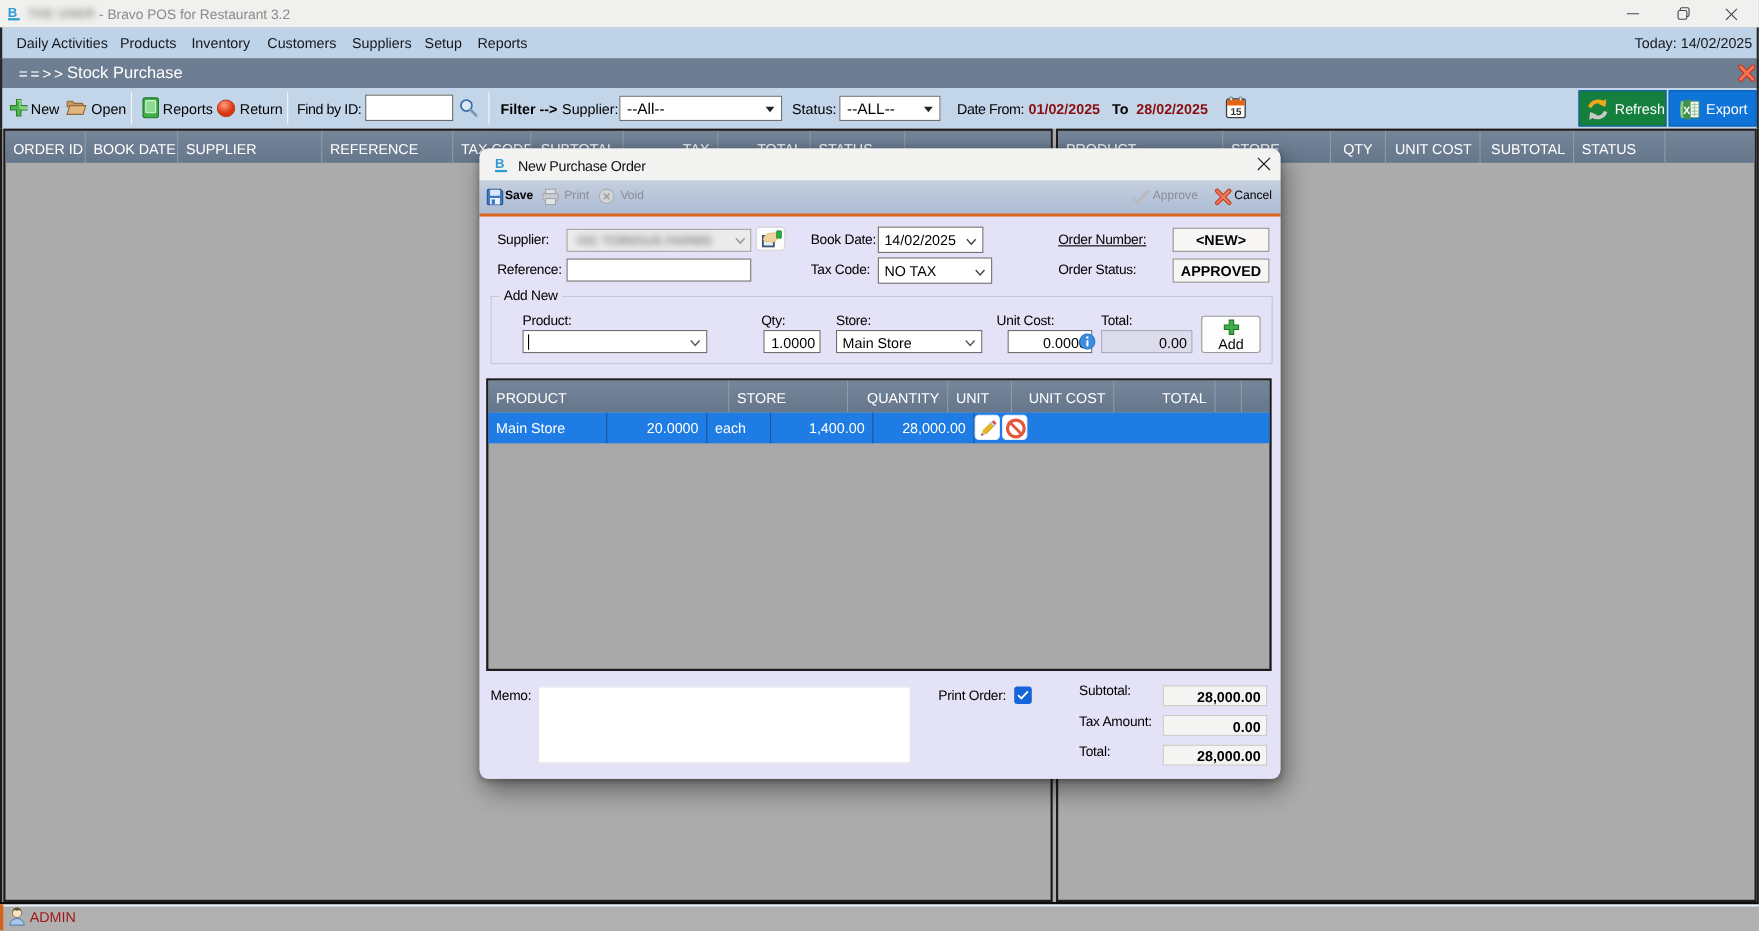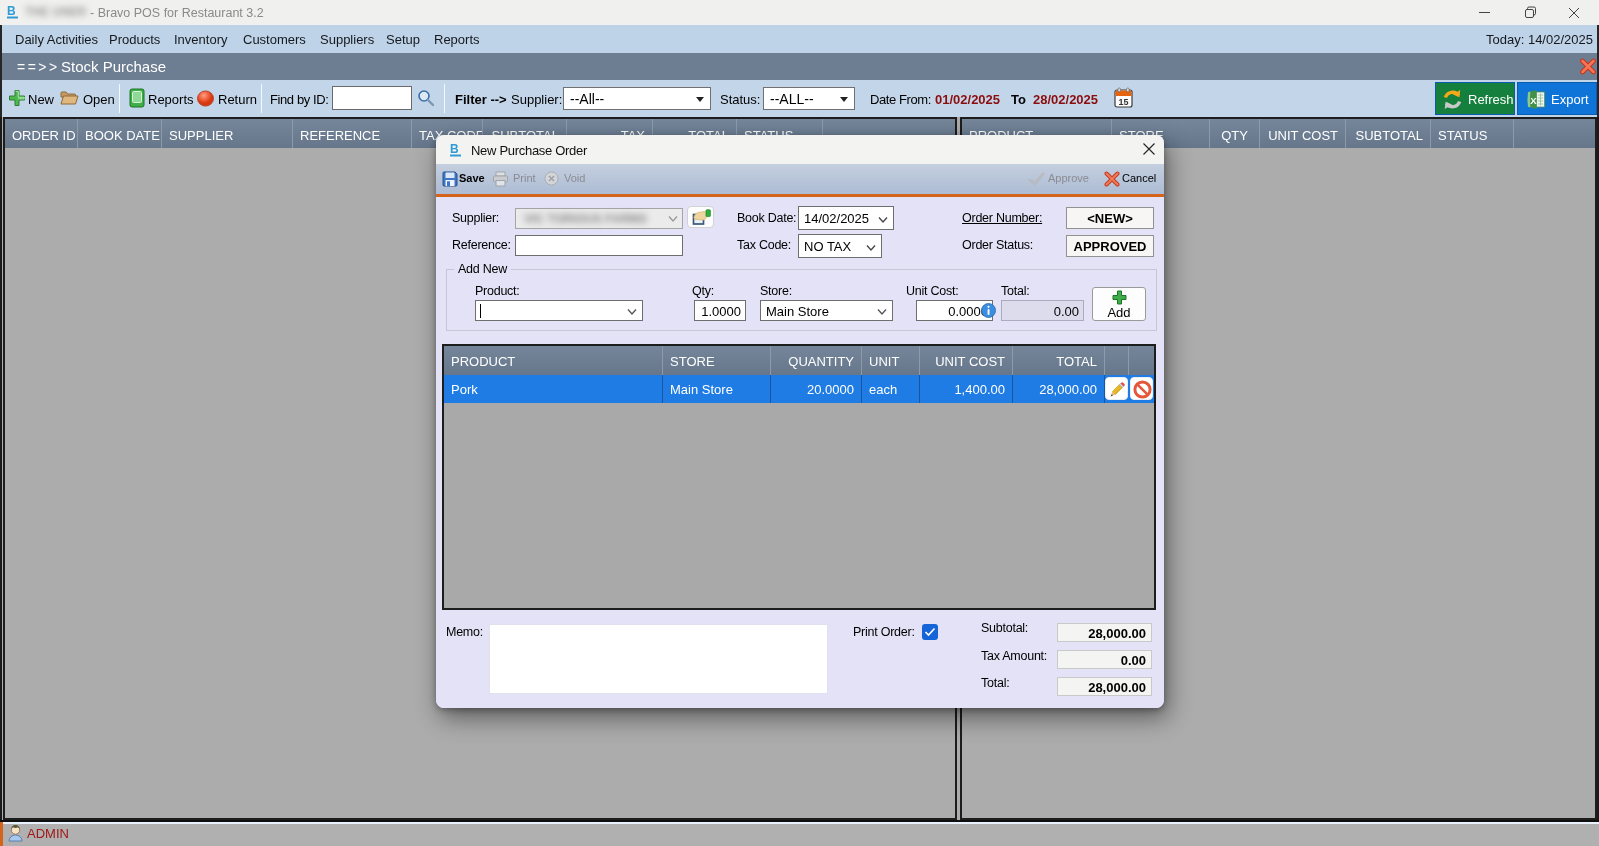--- a/index.html
+++ b/index.html
@@ -287,21 +287,21 @@
       <svg class="chev" style="top:9px;" width="10" height="8" viewBox="0 0 10 8">
           <path d="M1 1.5 L5 6 L9 1.5" fill="none" stroke="#444" stroke-width="1.3"></path>
         </svg>
     </div>
     <span class="dlabel" style="left:526px; top:14px;text-decoration:underline;">Order Number:</span>
     <div class="dbtn" style="left:630px; top:10px; width:88px; height:22px; padding-top:3px;">&lt;NEW&gt;</div>
 
     <span class="dlabel" style="left:16px; top:41px;">Reference:</span>
     <div class="dinput" style="left:79px; top:38px; width:168px; height:21px;"></div>
     <span class="dlabel" style="left:301px; top:41px;">Tax Code:</span>
-    <div class="dinput" style="left:362px; top:37px; width:84px; height:24px;">
+    <div class="dinput" style="left:362px; top:37px; width:104px; height:24px;">
       <span style="position:absolute; left:5px; top:4px;">NO TAX</span>
       <svg class="chev" style="top:9px;" width="10" height="8" viewBox="0 0 10 8">
           <path d="M1 1.5 L5 6 L9 1.5" fill="none" stroke="#444" stroke-width="1.3"></path>
         </svg>
     </div>
     <span class="dlabel" style="left:526px; top:41px;">Order Status:</span>
     <div class="dbtn" style="left:630px; top:38px; width:88px; height:22px; padding-top:3px;">APPROVED</div>
 
     <div class="abs" style="left:10px; top:72px; width:711px; height:62px; border:1px solid #c6c6d4;"></div>
     <span class="dlabel" style="left:18px; top:65px; background:#e3e2f6; padding:0 4px;">Add New</span>
@@ -348,21 +348,20 @@
         <div class="c" style="width:219px; padding-top:8px;">PRODUCT</div>
         <div class="c" style="width:108px; padding-top:8px;">STORE</div>
         <div class="c r" style="width:91px; padding-top:8px;">QUANTITY</div>
         <div class="c" style="width:58px; padding-top:8px;">UNIT</div>
         <div class="c r" style="width:93px; padding-top:8px;">UNIT COST</div>
         <div class="c r" style="width:92px; padding-top:8px;">TOTAL</div>
         <div class="c" style="width:24px;"></div>
         <div class="c" style="flex:1; border-right:none;"></div>
       </div>
       <div class="abs" style="left:0; top:29px; width:100%; height:28px; background:#1f7ce4; color:#fff; font-size:13px; display:flex;">
-        <div class="c" style="width:219px; padding:7px 7px 0; border-right:1px solid rgba(20,40,70,0.45);">Pork</div>
         <div class="c" style="width:108px; padding:7px 7px 0; border-right:1px solid rgba(20,40,70,0.45);">Main Store</div>
         <div class="c" style="width:91px; padding:7px 7px 0; border-right:1px solid rgba(20,40,70,0.45); text-align:right;">20.0000</div>
         <div class="c" style="width:58px; padding:7px 7px 0; border-right:1px solid rgba(20,40,70,0.45);">each</div>
         <div class="c" style="width:93px; padding:7px 7px 0; border-right:1px solid rgba(20,40,70,0.45); text-align:right;">1,400.00</div>
         <div class="c" style="width:92px; padding:7px 7px 0; border-right:1px solid rgba(20,40,70,0.45); text-align:right;">28,000.00</div>
         <div style="width:49px; position:relative;">
           <div class="abs" style="left:0px; top:2px; width:23px; height:23px; background:#fff; border:1px solid #e8eef6; border-radius:4px;">
             <svg style="position:absolute; left:3px; top:3px;" width="17" height="17" viewBox="0 0 17 17">
               <path d="M3.4 10.6 L10.4 3.6 L13.4 6.6 L6.4 13.6 z" fill="#f2c12e" stroke="#c89b12" stroke-width="0.7"></path>
               <path d="M4.6 11.8 L11.6 4.8 M5.8 13 L12.8 6" stroke="#caa21a" stroke-width="0.8"></path>

